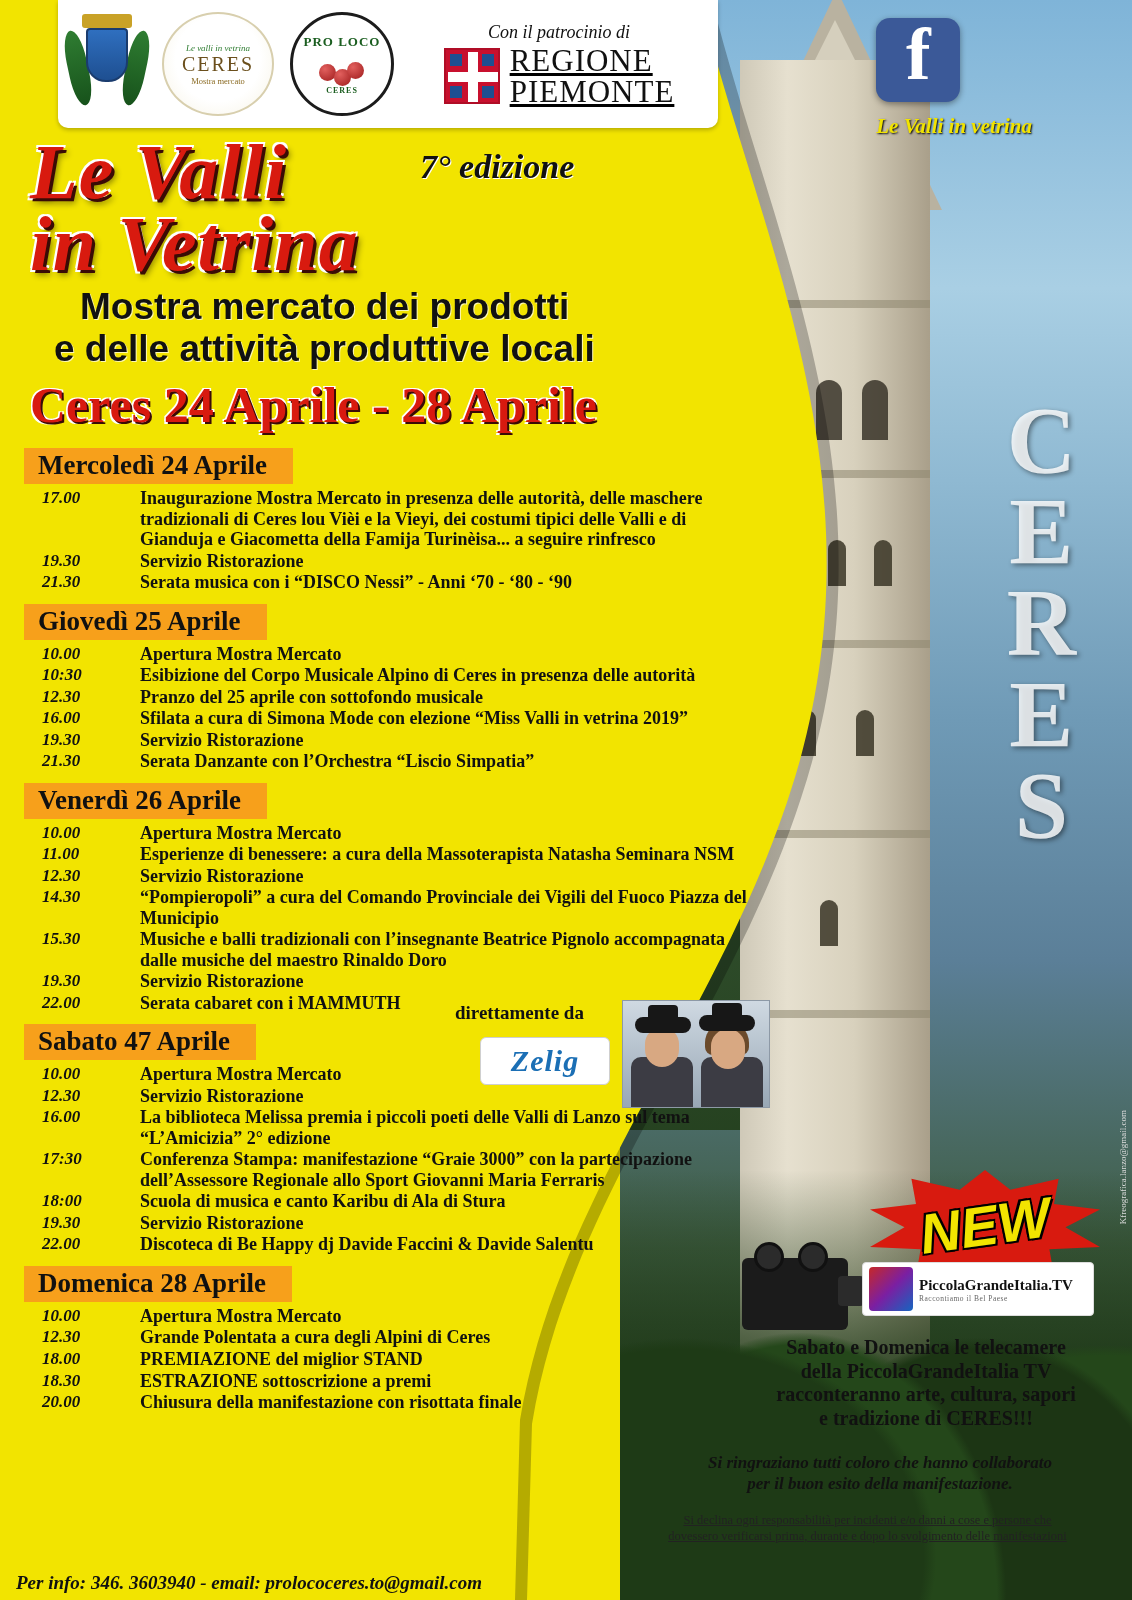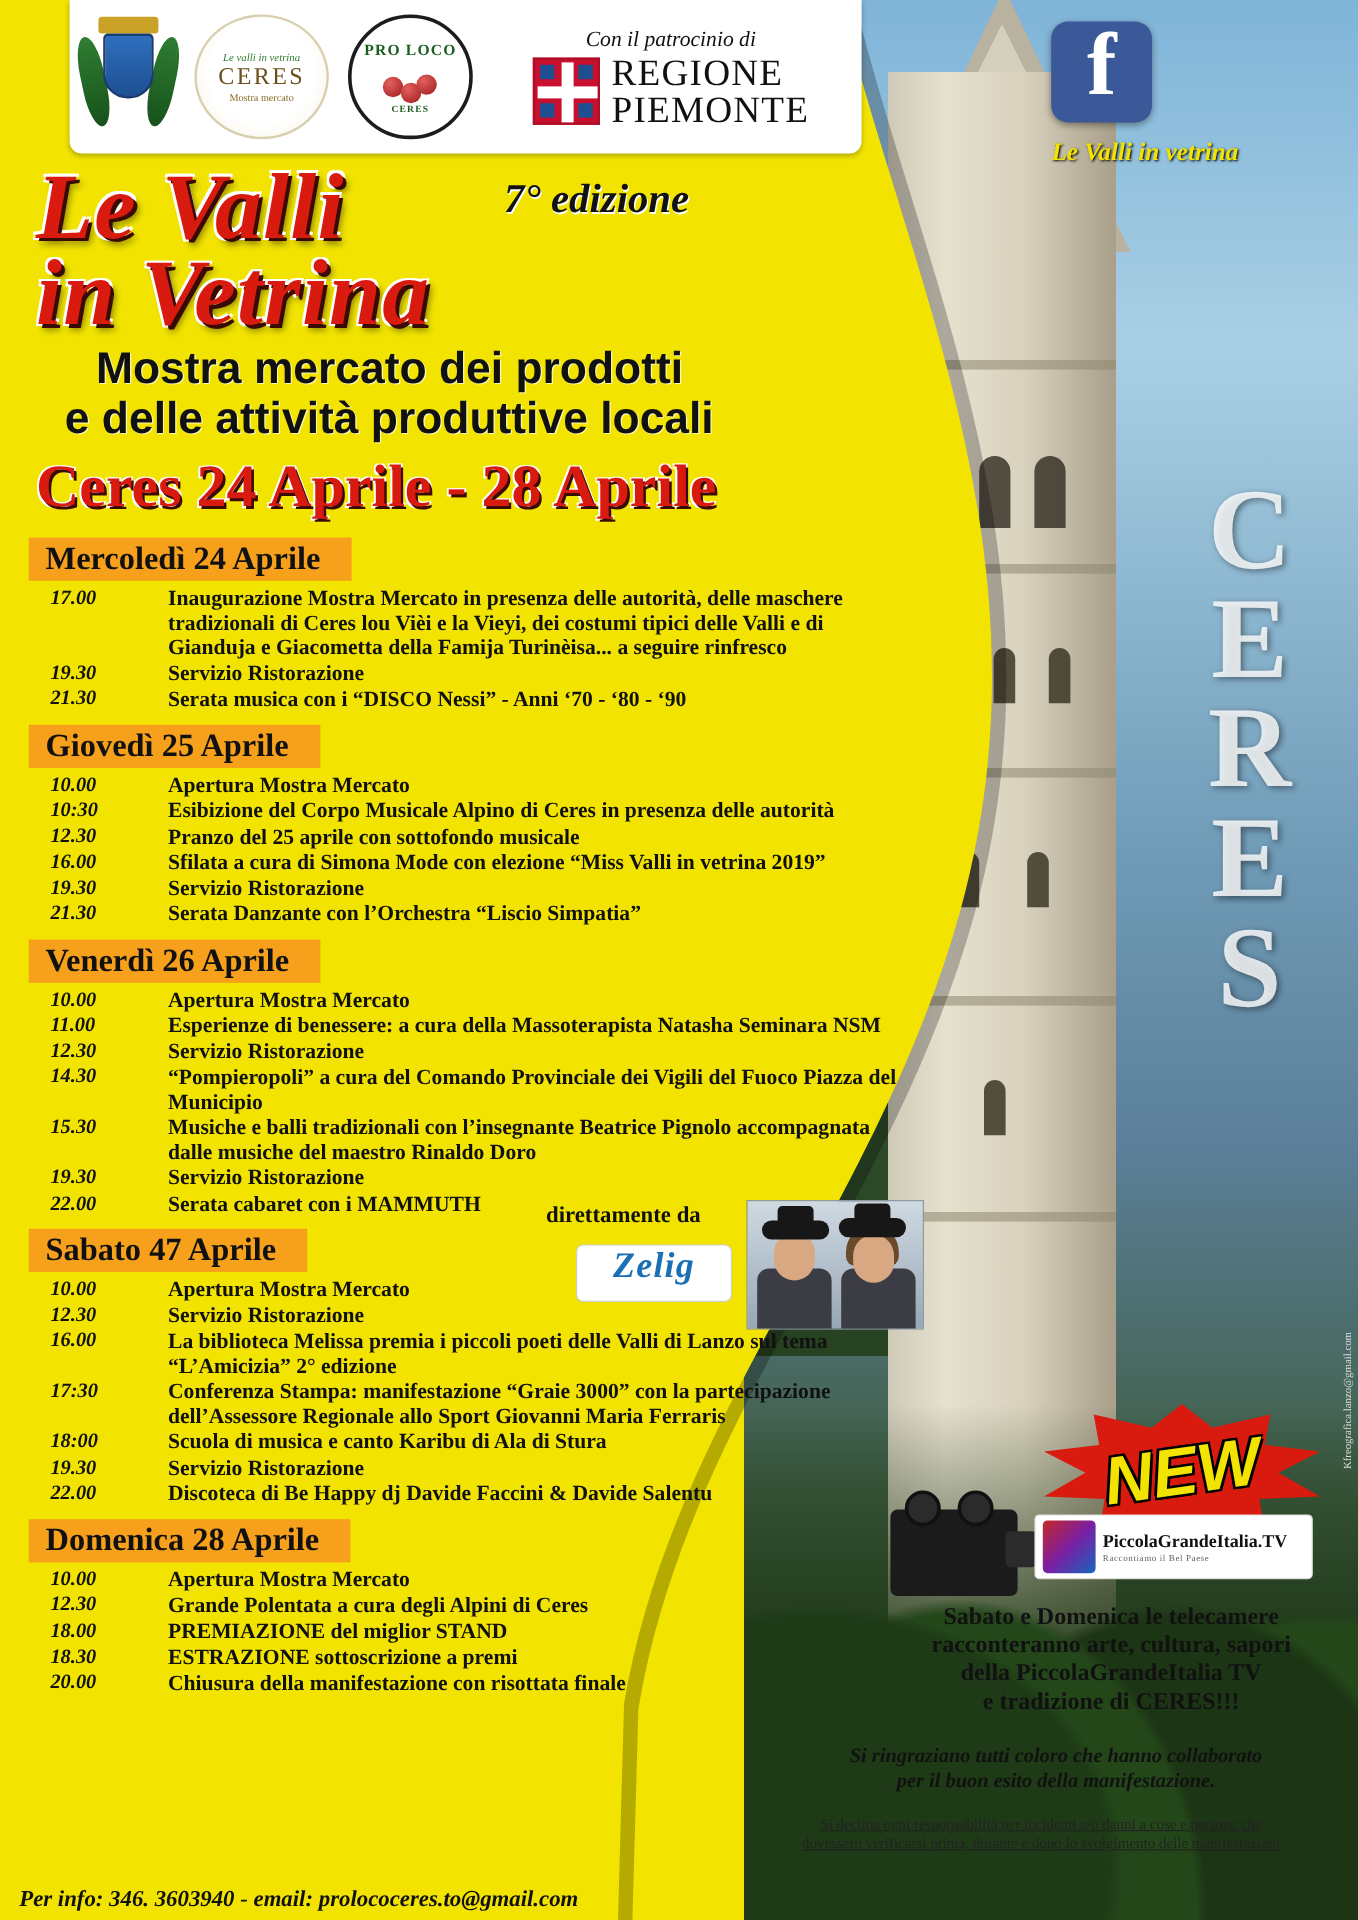--- a/index.html
+++ b/index.html
@@ -119,21 +119,21 @@
   .piemonte-cross {
     width:56px; height:56px; background:#c8102e; position:relative;
     border:2px solid #b00d26;
   }
   .piemonte-cross:before, .piemonte-cross:after {
     content:""; position:absolute; background:#fff;
   }
   .piemonte-cross:before { left:22px; top:2px; width:10px; height:50px;}
   .piemonte-cross:after { left:2px; top:22px; width:50px; height:10px;}
   .piemonte-sq { position:absolute; width:12px;height:12px;background:#1e4f91;}
-  .pm-text { text-align:left; line-height:1.0; }
+  .pm-text { text-align:left; line-height:1.0;text-decoration:underline; }
   .pm-text div:first-child { font-size:31px; letter-spacing:1px; color:#111; font-family:"Liberation Serif",serif;}
   .pm-text div:last-child { font-size:31px; letter-spacing:1px; color:#111; font-family:"Liberation Serif",serif;}
 
   
   #fb { position:absolute; right:100px; top:18px; z-index:7; text-align:center;}
   #fbicon {
     width:84px; height:84px; border-radius:14px;
     background:#3b5998; color:#fff; font-family:"Liberation Serif",serif;
     font-size:74px; font-weight:bold; line-height:72px; text-align:center;
     box-shadow:0 2px 6px rgba(0,0,0,.4);
@@ -193,21 +193,21 @@
   td.time {
     width:98px; font-style:italic; font-weight:bold; font-size:17px; color:#111;
     padding-left:18px; white-space:nowrap;
   }
   td.desc { font-weight:bold; font-size:18px; color:#111; line-height:1.14; padding-left:6px;}
 
   
   #zelig {
     position:absolute; left:480px; top:1037px; width:130px; height:48px;
     background:#fff; border-radius:6px; z-index:9;
-    display:flex; align-items:flex-start; justify-content:center;
+    display:flex; align-items:center; justify-content:center;
     border:1px solid #cfcfcf;
   }
   #zelig span {
     font-family:"Liberation Serif",serif; font-style:italic; font-weight:bold;
     font-size:30px; color:#1b6fb5; text-shadow:1px 1px 0 #fff;
     letter-spacing:1px;
   }
   #mammuthpic {
     position:absolute; left:622px; top:1000px; width:148px; height:108px; z-index:9;
     background:linear-gradient(180deg,#cfd9e2,#98a7b5);
@@ -558,22 +558,22 @@
 </div>
 <div id="pgitv">
   <div class="tvsq"></div>
   <div class="tvtxt">
     <b>PiccolaGrandeItalia.TV</b>
     <span>Raccontiamo il Bel Paese</span>
   </div>
 </div>
 <div id="tvcaption">
   <div>Sabato e Domenica le telecamere</div>
+  <div>della PiccolaGrandeItalia TV</div>
   <div>racconteranno arte, cultura, sapori</div>
-  <div>della PiccolaGrandeItalia TV</div>
   <div>e tradizione di CERES!!!</div>
 </div>
 
 <div id="thanks">
   <div>Si ringraziano tutti coloro che hanno collaborato</div>
   <div>per il buon esito della manifestazione.</div>
 </div>
 <div id="disclaimer">
   <div>Si declina ogni responsabilità per incidenti e/o danni a cose e persone che</div>
   <div>dovessero verificarsi prima, durante e dopo lo svolgimento delle manifestazioni</div>

